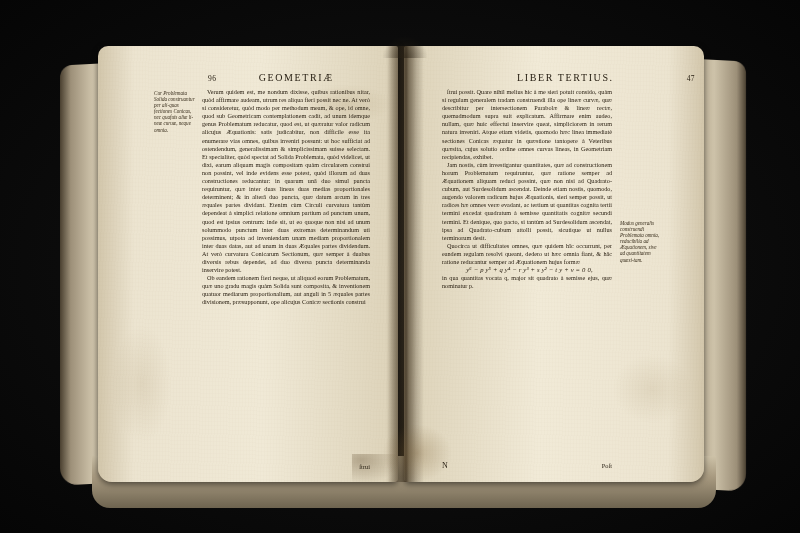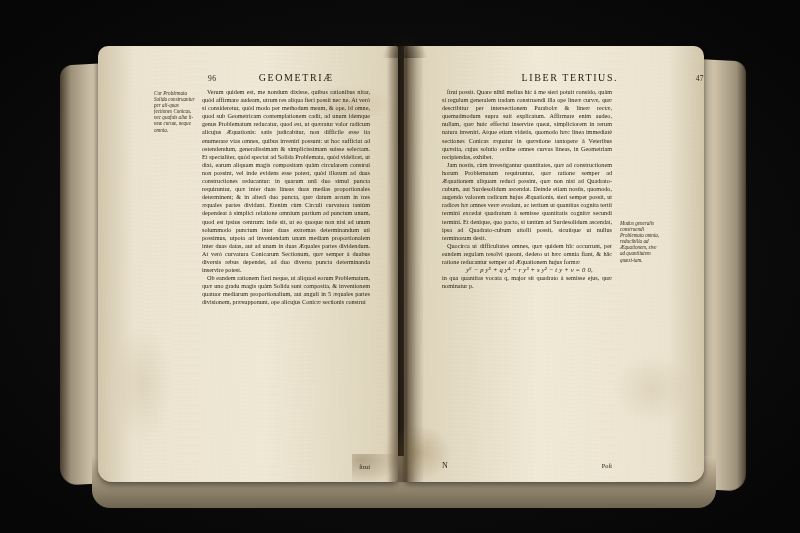--- a/index.html
+++ b/index.html
@@ -126,21 +126,21 @@
     height: 12px;
     font-size: 7.5px;
     letter-spacing: 1.3px;
   }
   .rh-row {
     display: flex;
     align-items: baseline;
     justify-content: space-between;
   }
   .page-left .running-head { padding-left: 110px; padding-right: 22px; }
-  .page-right .running-head { padding-left: 40px; padding-right: 0; }
+  .page-right .running-head { padding-left: 40px; padding-right: 9px; }
 
   .folio { font-size: 7.5px; letter-spacing: 0.4px; }
   .head-title { font-variant: small-caps; font-size: 10px; letter-spacing: 1.6px; text-align: right; }
 
   .textblock {
     position: absolute;
     top: 64px;
     font-size: 6.2px;
     line-height: 8.1px;
     text-align: justify;

